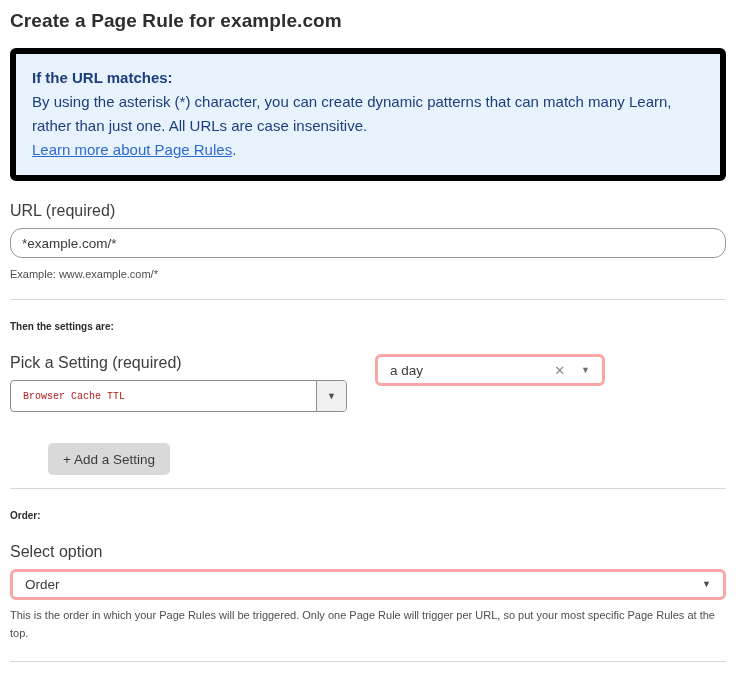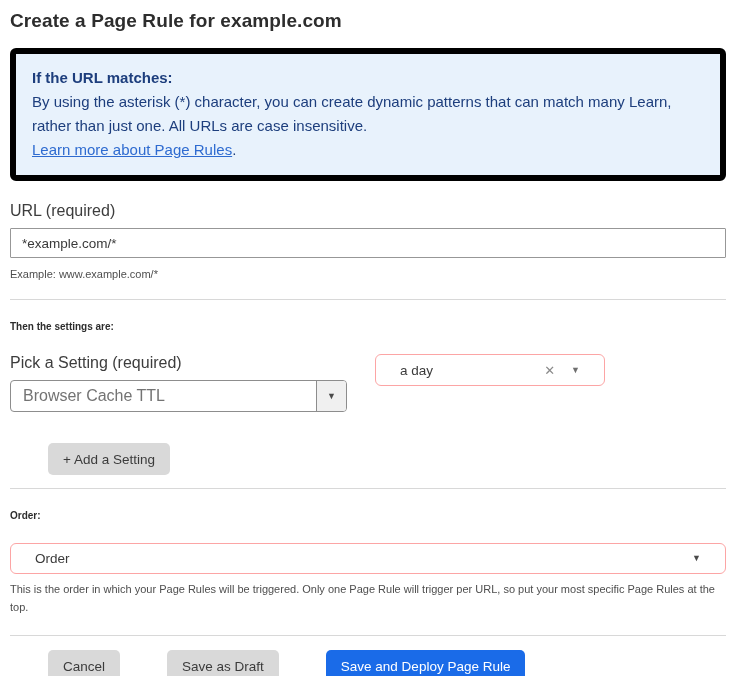--- a/index.html
+++ b/index.html
@@ -47,21 +47,21 @@
   .helper-text {
     font-size: 11px;
     color: #4e4e4e;
     line-height: 18px;
   }
 
   .text-input {
     width: 100%;
     height: 30px;
     border: 1px solid #979797;
-    border-radius: 1px;
+    border-radius: 12px;
     padding: 0 11px;
     font-family: "Liberation Sans", sans-serif;
     font-size: 13.5px;
     color: #3a3a3a;
     background: #ffffff;
     outline: none;
     margin-bottom: 7px;
   }
 
   .divider {
@@ -90,46 +90,47 @@
     border-radius: 4px;
     background: #ffffff;
     cursor: pointer;
     overflow: hidden;
   }
   .select-legacy .select-value {
     flex: 1;
     display: flex;
     align-items: center;
     padding: 0 12px;
-    font-size: 16px;
-    color: #737373;
+    font-size: 10px;
+    color: #b91c1c;
+    font-family: Liberation Mono, monospace;
   }
   .select-legacy .arrow-box {
     width: 30px;
     display: flex;
     align-items: center;
     justify-content: center;
     background: #f0f0f0;
     border-left: 1px solid #8d8d8d;
   }
   .arrow-glyph {
     font-size: 9px;
     color: #4a4a4a;
     line-height: 1;
   }
 
   .select-rounded {
     display: flex;
     align-items: center;
     height: 32px;
-    border: 1px solid #fca5a5;
+    border: 3px solid #fca5a5;
     border-radius: 6px;
     background: #ffffff;
     cursor: pointer;
-    padding: 0 24px;
+    padding: 0 12px;
   }
   .select-rounded .select-value {
     flex: 1;
     font-size: 13.5px;
     color: #3a3a3a;
   }
   .clear-glyph {
     font-size: 13px;
     color: #8a8a8a;
     margin-right: 16px;
@@ -205,20 +206,21 @@
       </div>
     </div>
   </div>
 
   <button class="btn btn-gray add-setting-btn">+ Add a Setting</button>
 
   <hr class="divider" style="margin-top: 13px;">
 
   <div class="section-heading">Order:</div>
 
+  <label class="field-label">Select option</label>
   <div class="select-rounded order-select">
     <span class="select-value">Order</span>
     <span class="arrow-glyph" style="color:#4a4a4a;">▼</span>
   </div>
   <div class="helper-text">This is the order in which your Page Rules will be triggered. Only one Page Rule will trigger per URL, so put your most specific Page Rules at the top.</div>
 
   <hr class="divider" style="margin-top: 19px;">
 
   <div class="footer-row">
     <button class="btn btn-gray">Cancel</button>

